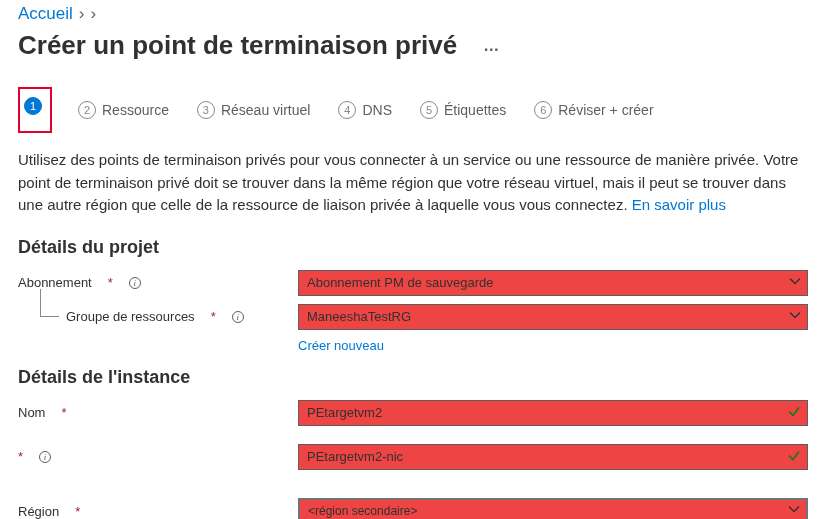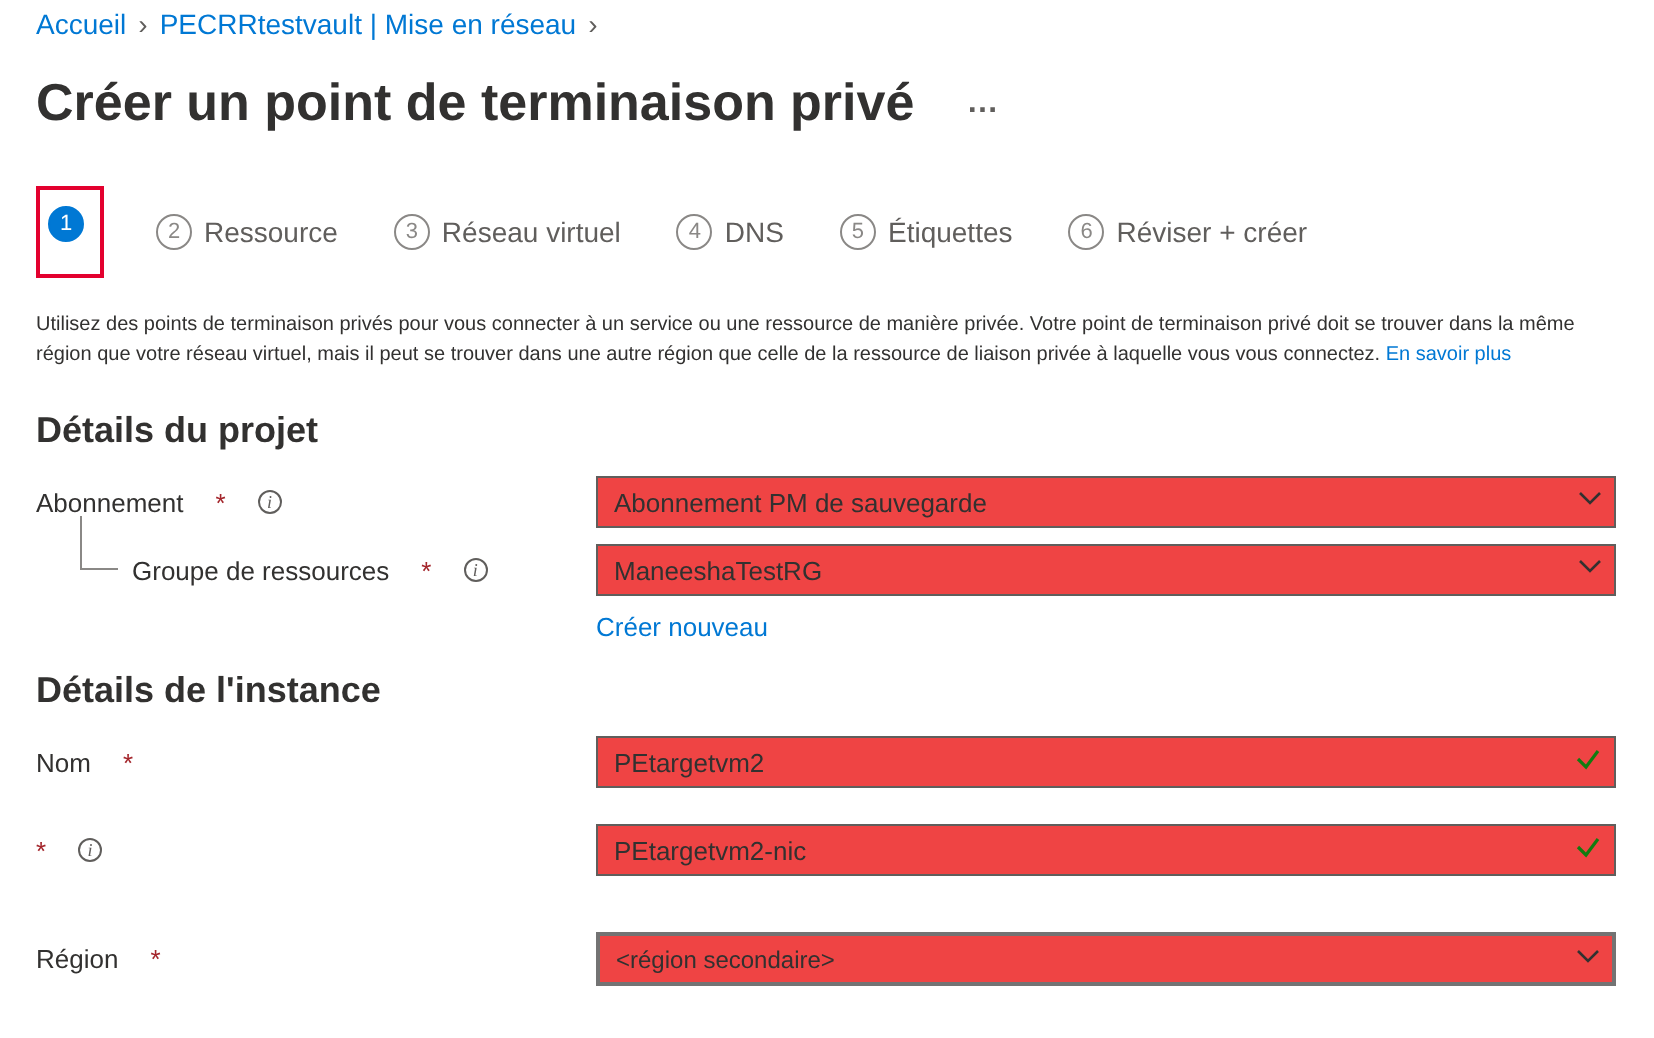--- a/index.html
+++ b/index.html
@@ -4,35 +4,35 @@
 <style>
   * { box-sizing: border-box; margin: 0; padding: 0; }
   body {
     font-family: "Segoe UI", -apple-system, sans-serif;
     font-size: 13px;
     color: #323130;
     background: #fff;
     padding: 4px 18px 20px 18px;
     width: 827px;
   }
-  .breadcrumb { display: flex; align-items: flex-start; gap: 6px; font-size: 14px; margin-bottom: 16px; }
+  .breadcrumb { display: flex; align-items: flex-start; gap: 6px; font-size: 17px; margin-bottom: 6px; }
   .breadcrumb a { color: #0078d4; text-decoration: none; }
   .breadcrumb .chev { color: #605e5c; }
   h1 { font-size: 26px; font-weight: 600; margin-bottom: 26px; display: flex; align-items: center; gap: 26px;}
   .dots { color: #605e5c; font-size: 16px; letter-spacing:1px; cursor: pointer;}
   .tabs { display: flex; gap: 24px; align-items: center; margin-bottom: 16px; flex-wrap: wrap;}
   .tab { display: flex; align-items: center; gap: 6px; color: #605e5c; font-size: 14px; cursor: pointer; padding: 6px 2px;}
   .tab.active { color: #323130; }
   .tab .num {
     width: 18px; height: 18px; border-radius: 50%; display: inline-flex; align-items: center; justify-content: center;
     font-size: 11px; border: 1px solid #8a8886; color: #8a8886;
   }
   .tab.active .num { background: #0078d4; border-color: #0078d4; color: #fff; }
   .tab-highlight { border: 2px solid #e3002e; padding: 2px 6px 10px 2px; }
-  .intro { font-size: 10px; line-height: 1.5; margin-bottom: 20px; max-width: 790px;}
+  .intro { font-size: 15px; line-height: 1.5; margin-bottom: 20px; max-width: 790px;}
   .intro a { color: #0078d4; text-decoration: none; }
   h3.section { font-size: 18px; font-weight: 600; margin: 14px 0 12px 0; }
   .field-row { display: flex; align-items: center; margin-bottom: 8px; }
   .label-col { width: 280px; display: flex; align-items: center; gap: 16px; font-size: 13px; position: relative;}
   .req { color: #a4262c; }
   .info-icon {
     width: 12px; height: 12px; border: 1px solid #605e5c; border-radius: 50%;
     display: inline-flex; align-items: center; justify-content: center; font-size: 9px; color: #605e5c;
     font-style: italic; font-family: Georgia, serif;
   }
@@ -59,21 +59,20 @@
   .region-highlight .select { border: 2px solid #737373; height: 27px; }
   .region-highlight .select span.val { font-size: 12px; }
   .gap { height: 10px; }
 </style>
 </head>
 <body>
 
 <nav class="breadcrumb">
   <a href="#">Accueil</a>
   <span class="chev">›</span>
-  <a href="#">PECRRtestvault | Mise en réseau</a>
   <span class="chev">›</span>
 </nav>
 
 <h1>
   <span>Créer un point de terminaison privé</span>
   <span class="dots">…</span>
 </h1>
 
 <div class="tabs">
   <span class="tab-highlight">

